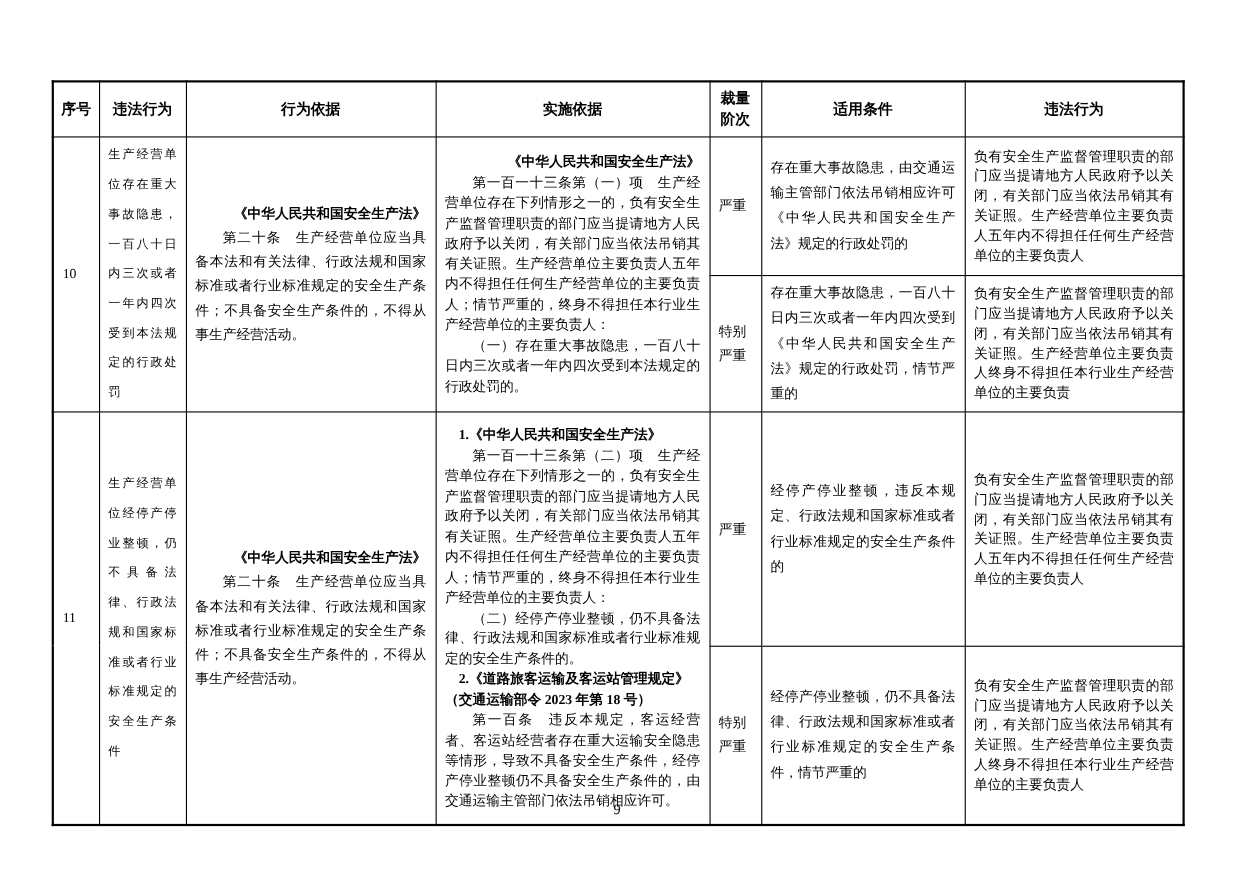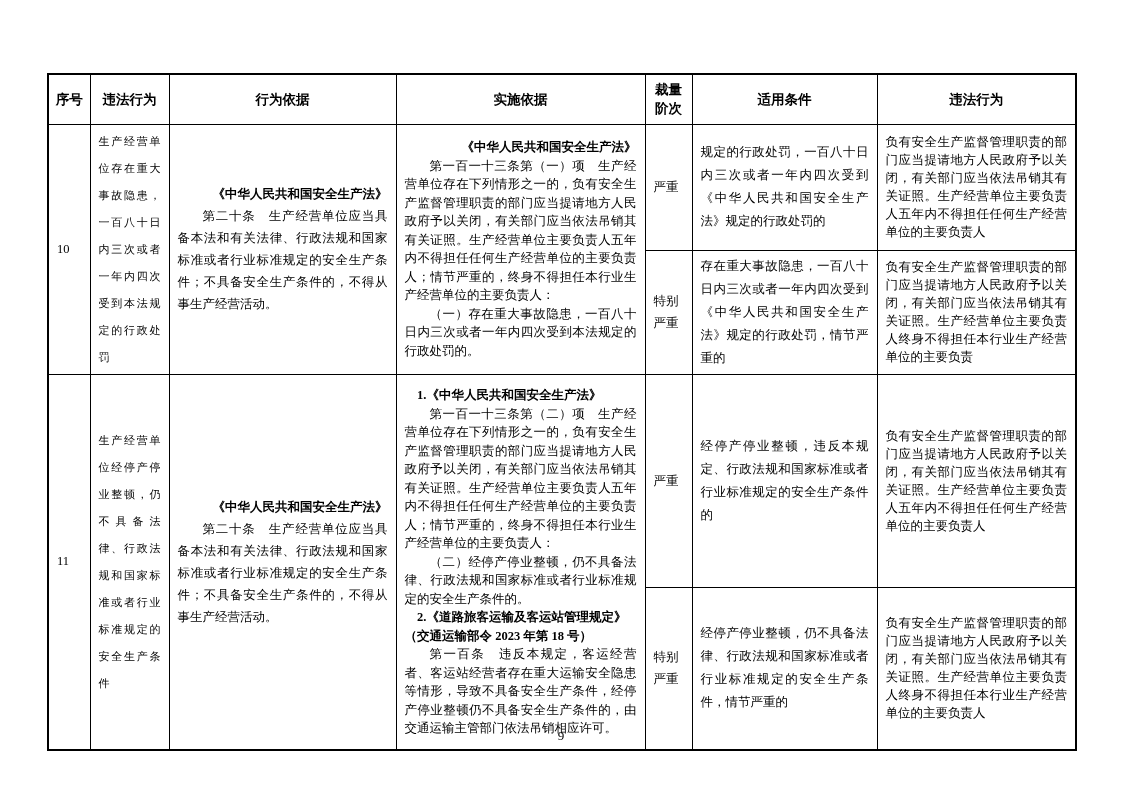--- a/index.html
+++ b/index.html
@@ -142,21 +142,21 @@
         <p class="cell-title center">《中华人民共和国安全生产法》</p>
         <p class="para">第二十条　生产经营单位应当具备本法和有关法律、行政法规和国家标准或者行业标准规定的安全生产条件；不具备安全生产条件的，不得从事生产经营活动。</p>
       </td>
       <td rowspan="2" class="impl-cell">
         <p class="cell-title center">《中华人民共和国安全生产法》</p>
         <p class="para">第一百一十三条第（一）项　生产经营单位存在下列情形之一的，负有安全生产监督管理职责的部门应当提请地方人民政府予以关闭，有关部门应当依法吊销其有关证照。生产经营单位主要负责人五年内不得担任任何生产经营单位的主要负责人；情节严重的，终身不得担任本行业生产经营单位的主要负责人：</p>
         <p class="para">（一）存在重大事故隐患，一百八十日内三次或者一年内四次受到本法规定的行政处罚的。</p>
       </td>
       <td class="level-cell">严重</td>
       <td class="cond-cell">
-        <div>规定的行政处罚，一百八十日内三次或者一年内四次受到《中华人民共和国安全生产法》规定的行政处罚的</div>
+        <div>存在重大事故隐患，由交通运输主管部门依法吊销相应许可《中华人民共和国安全生产法》规定的行政处罚的</div>
       </td>
       <td class="std-cell">
         <div>负有安全生产监督管理职责的部门应当提请地方人民政府予以关闭，有关部门应当依法吊销其有关证照。生产经营单位主要负责人五年内不得担任任何生产经营单位的主要负责人</div>
       </td>
     </tr>
 
     <tr class="r10b">
       <td class="level-cell">特别严重</td>
       <td class="cond-cell">
         <div>存在重大事故隐患，一百八十日内三次或者一年内四次受到《中华人民共和国安全生产法》规定的行政处罚，情节严重的</div>

